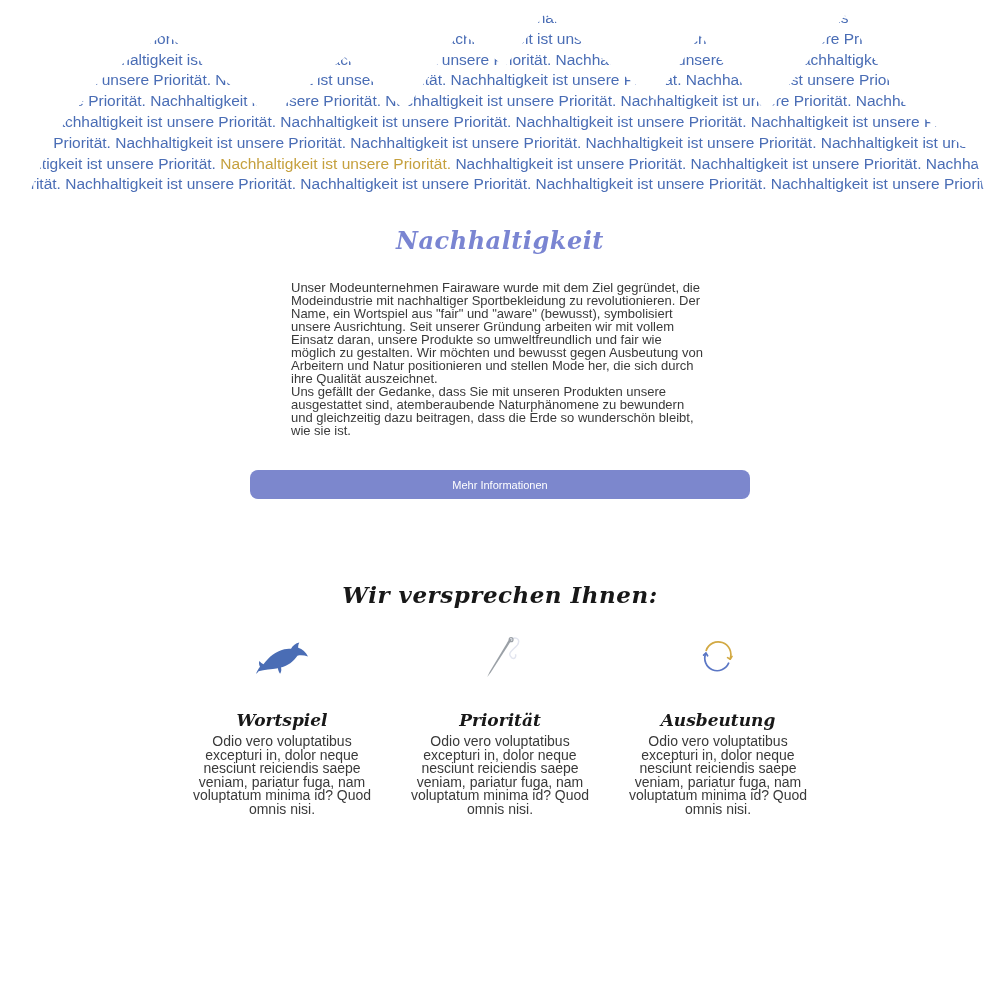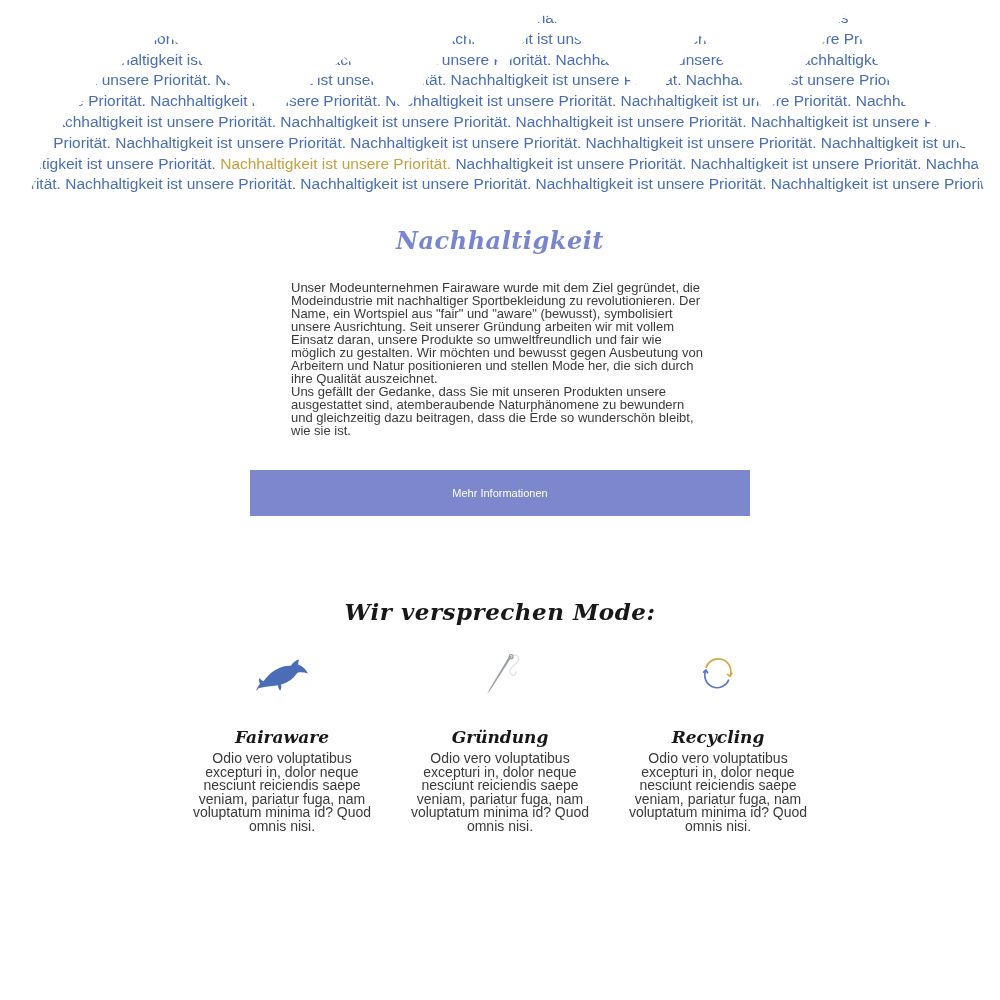--- a/index.html
+++ b/index.html
@@ -57,26 +57,26 @@
   .intro-copy { margin-top: 26px; }
   .intro-copy p {
     margin: 0;
     font-size: 13px;
     line-height: 13px;
     color: var(--body-text);
   }
   .more-info-button {
     display: block;
     width: 500px;
-    height: 46px;
+    height: 29px;
     margin: 33px auto 0;
     background: var(--button-bg);
     color: #ffffff;
     border: none;
-    border-radius: 0;
+    border-radius: 8px;
     font-family: "Liberation Sans", sans-serif;
     font-size: 11px;
     cursor: pointer;
   }
 
   
   .promises { margin-top: 82px; }
   .promises-heading {
     text-align: center;
     font-size: 23px;
@@ -130,59 +130,59 @@
   <h1 class="intro-heading script">Nachhaltigkeit</h1>
   <div class="intro-copy">
     <p>Unser Modeunternehmen Fairaware wurde mit dem Ziel gegründet, die Modeindustrie mit nachhaltiger Sportbekleidung zu revolutionieren. Der Name, ein Wortspiel aus "fair" und "aware" (bewusst), symbolisiert unsere Ausrichtung. Seit unserer Gründung arbeiten wir mit vollem Einsatz daran, unsere Produkte so umweltfreundlich und fair wie möglich zu gestalten. Wir möchten und bewusst gegen Ausbeutung von Arbeitern und Natur positionieren und stellen Mode her, die sich durch ihre Qualität auszeichnet.</p>
     <p>Uns gefällt der Gedanke, dass Sie mit unseren Produkten unsere ausgestattet sind, atemberaubende Naturphänomene zu bewundern und gleichzeitig dazu beitragen, dass die Erde so wunderschön bleibt, wie sie ist.</p>
   </div>
 </section>
 
 <button class="more-info-button">Mehr Informationen</button>
 
 <section class="promises">
-  <h2 class="promises-heading script">Wir versprechen Mode:</h2>
+  <h2 class="promises-heading script">Wir versprechen Ihnen:</h2>
 
   <div class="promise-cols">
 
     <div class="promise-col">
       <div class="icon-wrap">
         <span>
           <svg width="52" height="40" viewBox="0 0 60 46" aria-hidden="true">
             <path fill="var(--banner-blue)" d="M3 40.5 C1.8 42 0.8 43 0 43.6 C1.4 40.2 2.8 37.6 4.6 35.4 C3.4 33.2 3.2 31 3.8 28.8 C5.4 30.4 6.9 31.7 8.6 32.6 C14.6 24.2 23 17.4 32.6 15.2 C35.2 14.6 37.8 14.4 40.4 14.7 C42.4 10.8 45.8 8.2 50 7.4 C49 9.4 48.5 11.4 48.7 13.6 C53.6 15 57.6 18.6 60 23.6 C55.8 22.2 51.6 21.8 47.8 22.6 C43.4 29.2 36.6 34.2 28.8 36.3 C29.6 38.7 29.2 41.3 27.8 43.5 C26.4 41.5 25.5 39.3 25.3 37.1 C17.6 38.5 9.8 38.8 3 40.5 Z"></path>
           </svg>
         </span>
       </div>
-      <h3 class="promise-title script">Fairaware</h3>
+      <h3 class="promise-title script">Wortspiel</h3>
       <p class="promise-text">Odio vero voluptatibus excepturi in, dolor neque nesciunt reiciendis saepe veniam, pariatur fuga, nam voluptatum minima id? Quod omnis nisi.</p>
     </div>
 
     <div class="promise-col">
       <div class="icon-wrap">
         <span>
           <svg width="40" height="48" viewBox="0 0 44 52" aria-hidden="true">
             <path d="M30 12 C38 2 46 7 41 14 C36 20 29 23 35 28 C38 30 40 27 39 24" stroke="var(--thread-light)" stroke-width="1.6" fill="none"></path>
             <polygon points="35,8 12,44 8,49 10.5,43.5 32.5,7" fill="var(--needle-gray)"></polygon>
             <circle cx="34.2" cy="8" r="2.1" fill="none" stroke="var(--needle-gray)" stroke-width="1.4"></circle>
           </svg>
         </span>
       </div>
-      <h3 class="promise-title script">Gründung</h3>
+      <h3 class="promise-title script">Priorität</h3>
       <p class="promise-text">Odio vero voluptatibus excepturi in, dolor neque nesciunt reiciendis saepe veniam, pariatur fuga, nam voluptatum minima id? Quod omnis nisi.</p>
     </div>
 
     <div class="promise-col">
       <div class="icon-wrap">
         <span>
           <svg width="32" height="32" viewBox="0 0 32 32" aria-hidden="true">
             <path d="M4.2 10.4 A12.4 12.4 0 0 1 28.2 18.6" stroke="var(--ring-gold)" stroke-width="1.7" fill="none" stroke-linecap="round"></path>
             <path d="M30 16.4 L28.2 19.2 L25.6 17.6" stroke="var(--ring-gold)" stroke-width="1.7" fill="none" stroke-linecap="round" stroke-linejoin="round"></path>
             <path d="M26.6 23.2 A12.4 12.4 0 0 1 3.8 13.4" stroke="var(--ring-blue)" stroke-width="1.7" fill="none" stroke-linecap="round"></path>
             <path d="M1.6 15.2 L3.9 13 L5.6 15.8" stroke="var(--ring-blue)" stroke-width="1.7" fill="none" stroke-linecap="round" stroke-linejoin="round"></path>
           </svg>
         </span>
       </div>
-      <h3 class="promise-title script">Recycling</h3>
+      <h3 class="promise-title script">Ausbeutung</h3>
       <p class="promise-text">Odio vero voluptatibus excepturi in, dolor neque nesciunt reiciendis saepe veniam, pariatur fuga, nam voluptatum minima id? Quod omnis nisi.</p>
     </div>
 
   </div>
 </section>
 
 </body></html>

